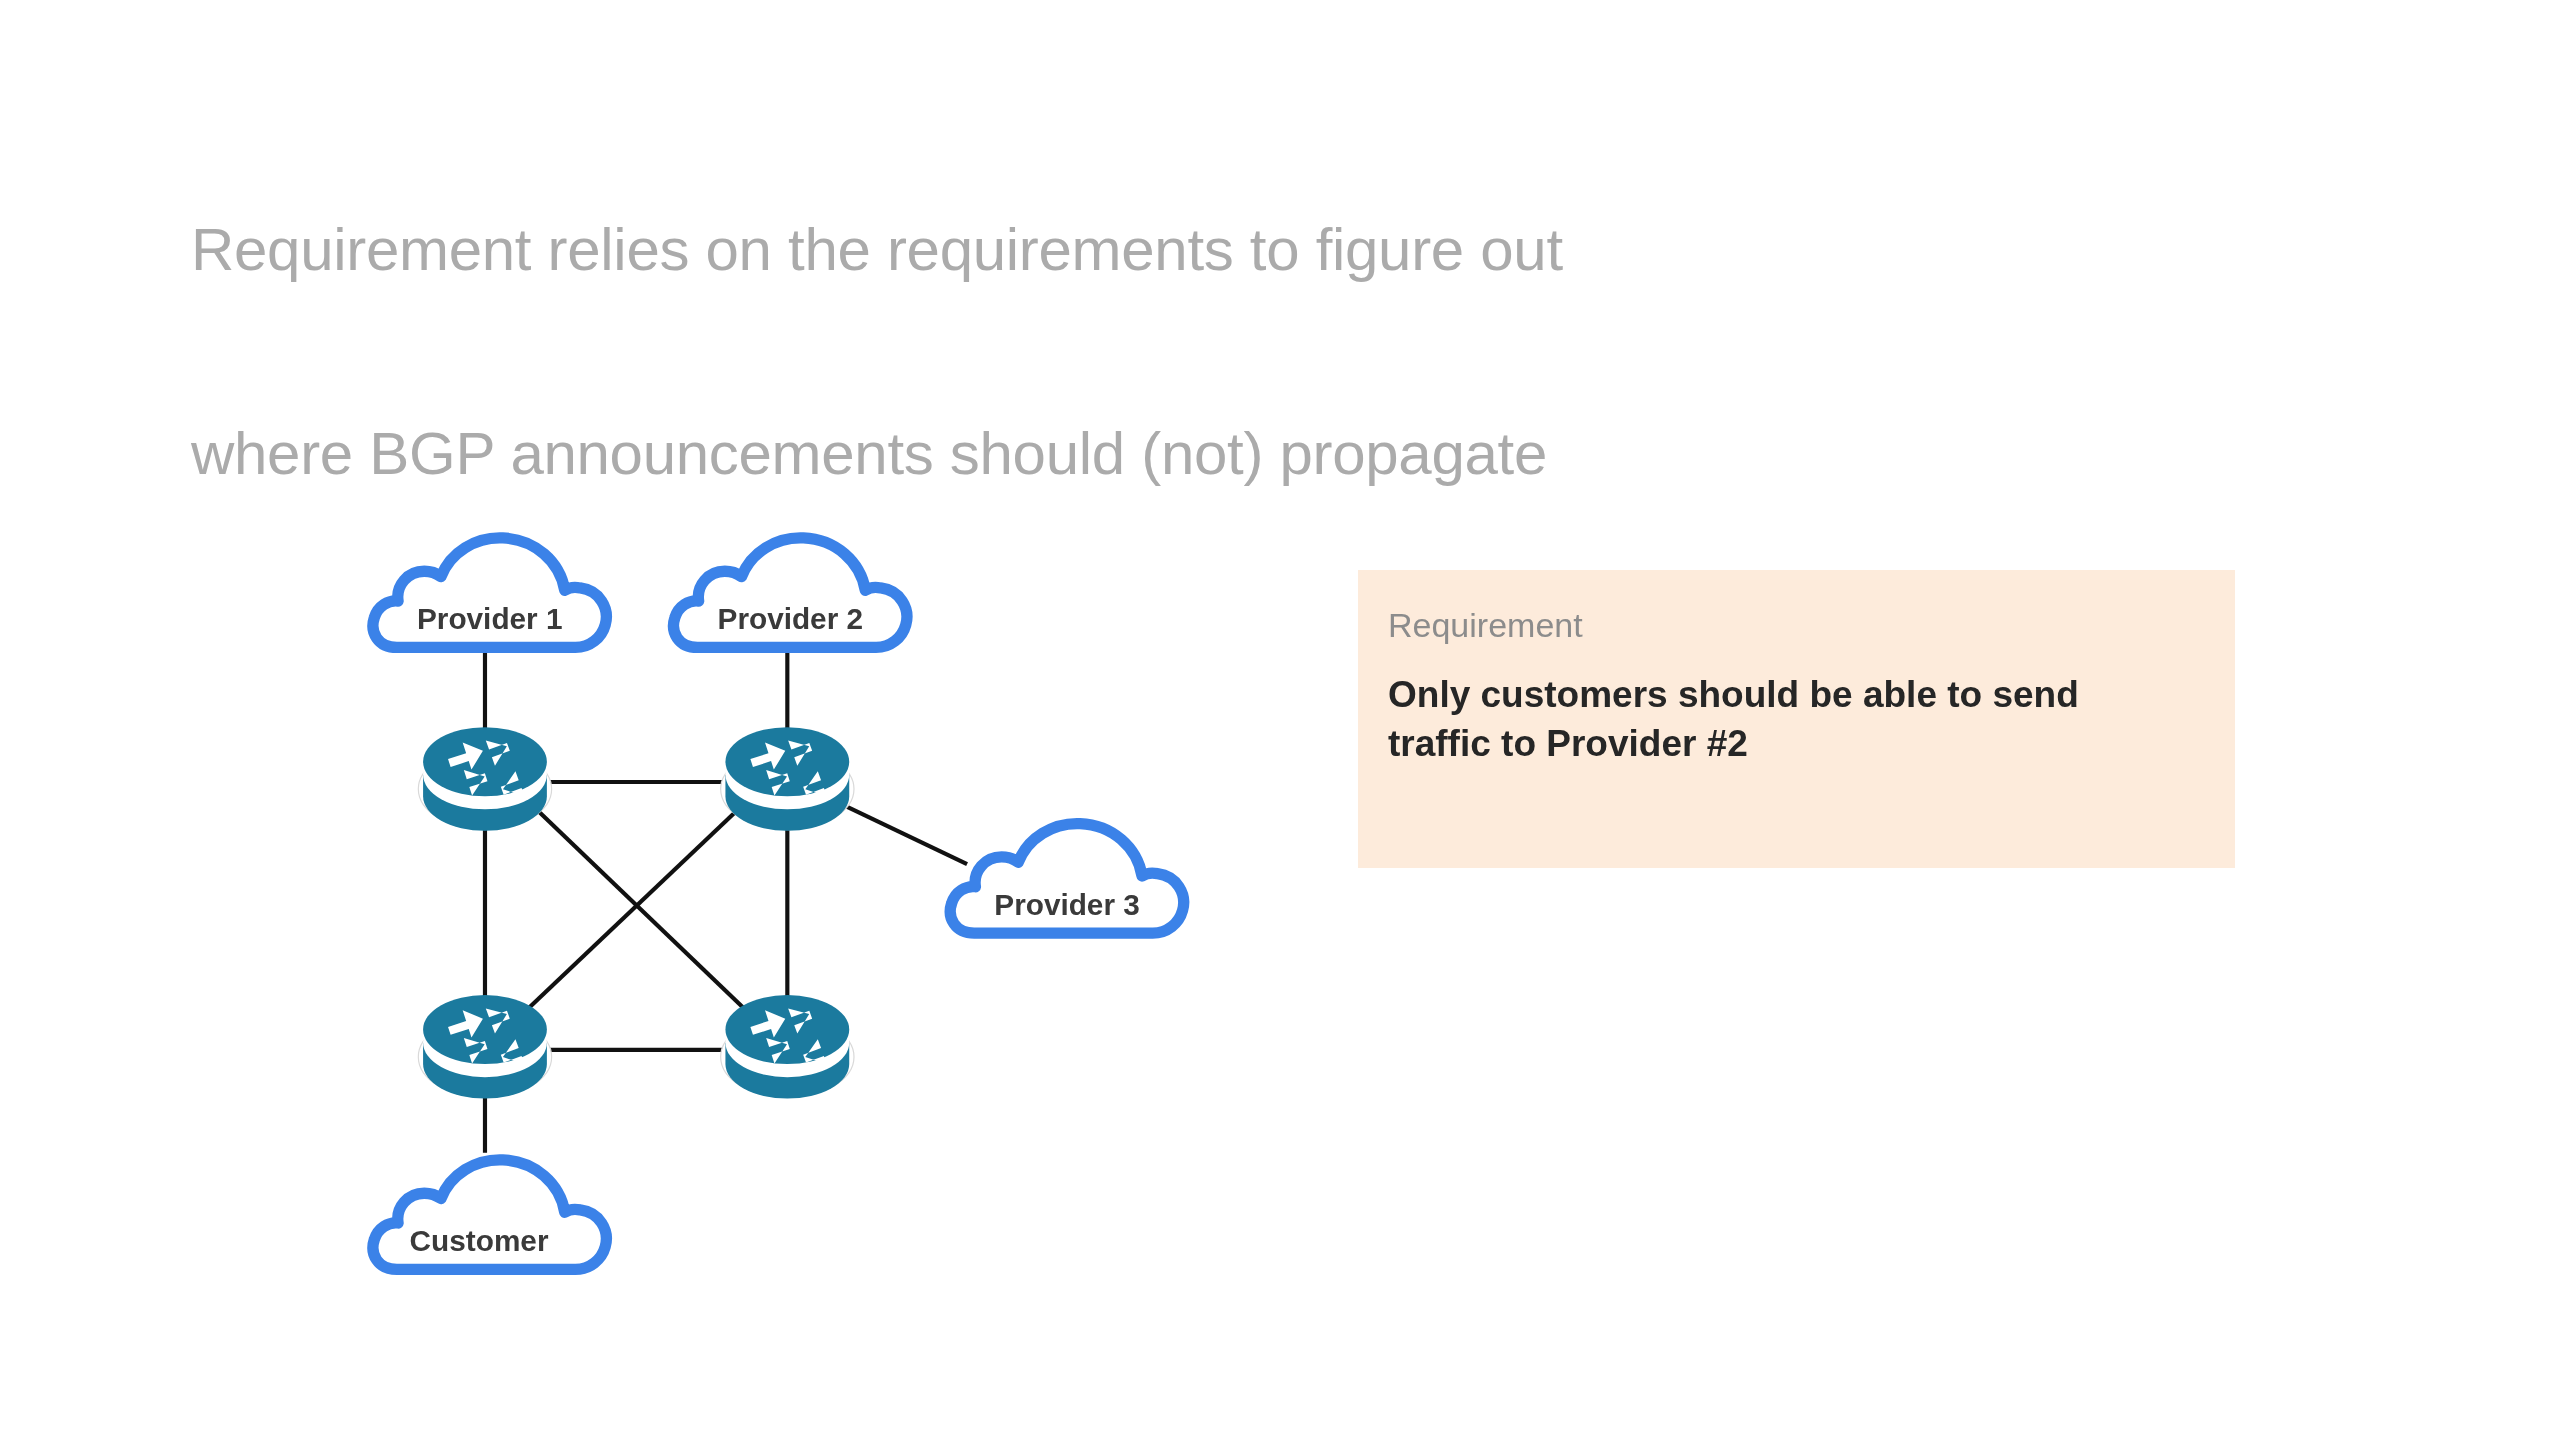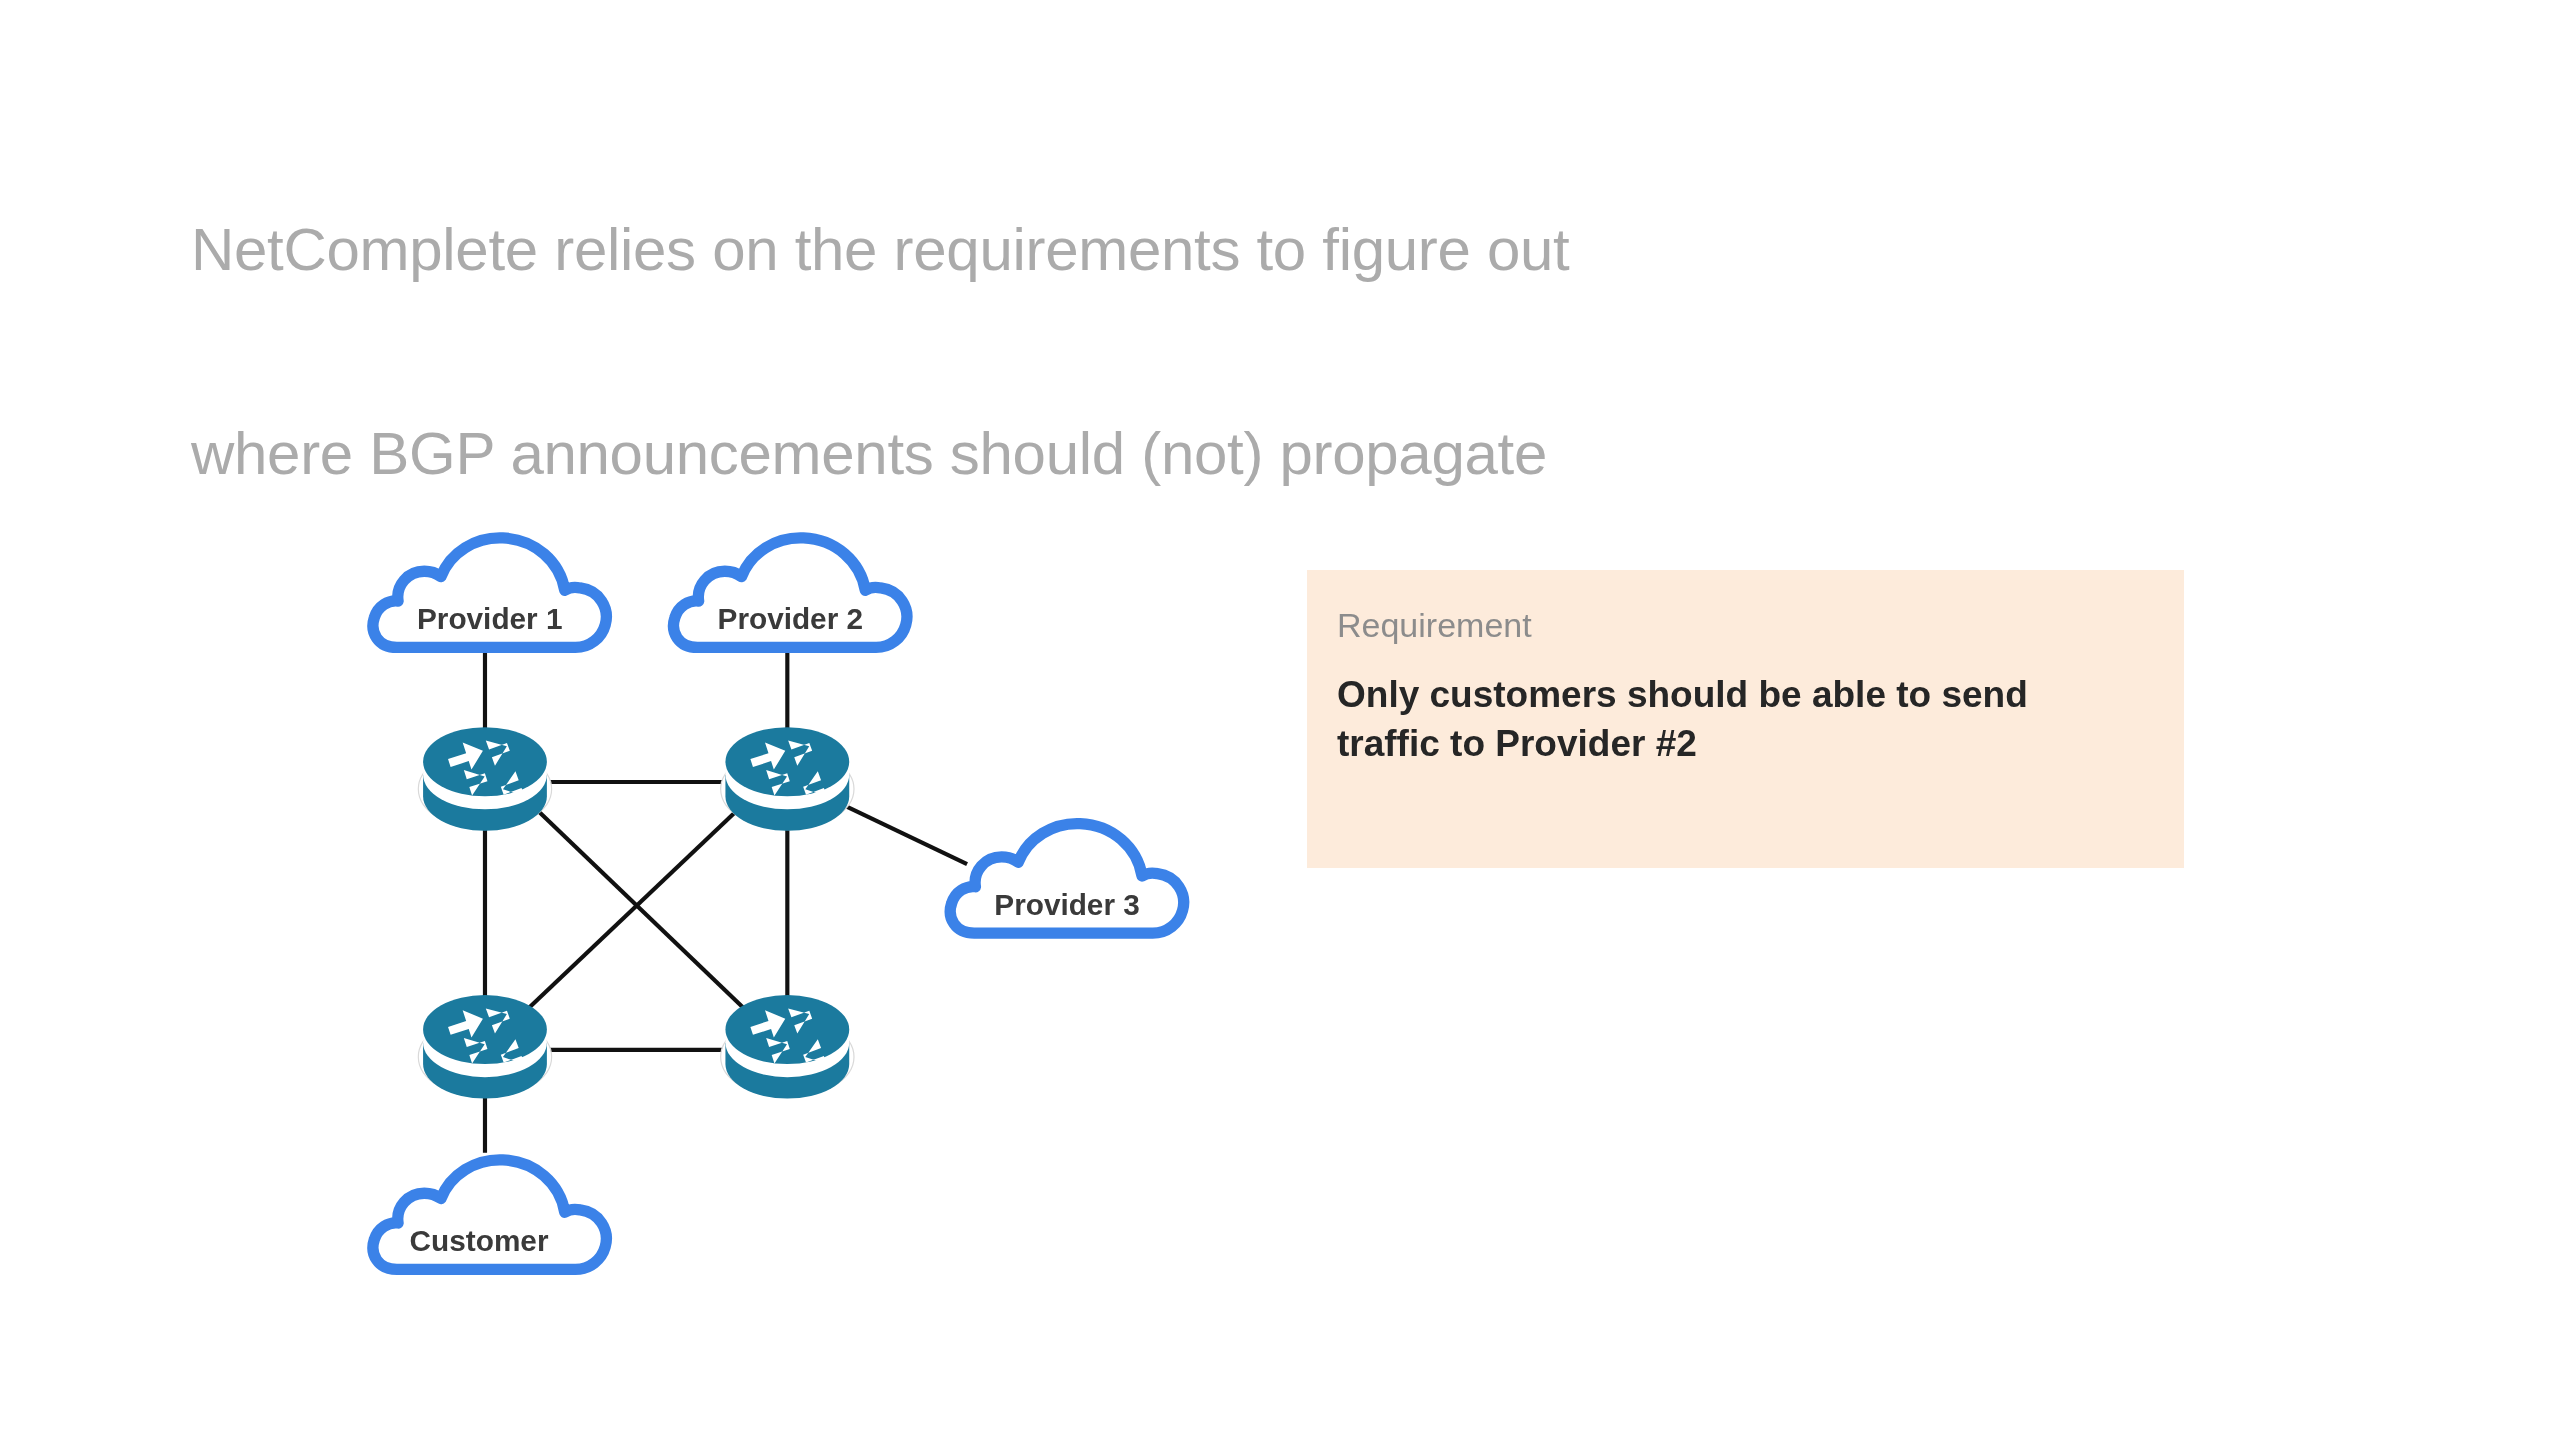--- a/index.html
+++ b/index.html
@@ -24,40 +24,40 @@
   .diagram svg{display:block;width:100%;height:100%;overflow:visible;}
 
   .cloud-label{
     font-family:"Liberation Sans","DejaVu Sans",sans-serif;
     font-size:50px;font-weight:700;fill:#3a3a3a;
     dominant-baseline:middle;text-anchor:middle;
   }
 
   
   .callout{
-    position:absolute;left:1307px;top:570px;width:877px;height:298px;
+    position:absolute;left:1358px;top:570px;width:877px;height:298px;
     background:#fdebdb;box-sizing:border-box;
     padding:35px 32px 0 30px;
   }
   .callout-label{
     color:#8c8c8c;font-size:34px;line-height:40px;font-weight:400;
     margin:0 0 24.5px 0;
   }
   .callout-body{
     color:#262626;font-size:37px;line-height:49px;font-weight:700;
     margin:0;max-width:766px;
   }
 </style>
 </head>
 <body>
 
 <div class="slide">
 
   <div class="title">
-    <span class="title-line">NetComplete relies on the requirements to figure out</span>
+    <span class="title-line">Requirement relies on the requirements to figure out</span>
     <span class="title-line">where BGP announcements should (not) propagate</span>
   </div>
 
   <div class="diagram">
     <svg viewBox="0 0 1450 1320" preserveAspectRatio="xMinYMin meet" aria-label="network topology">
 
       <defs>
 
         <g id="router-glyph">
 

